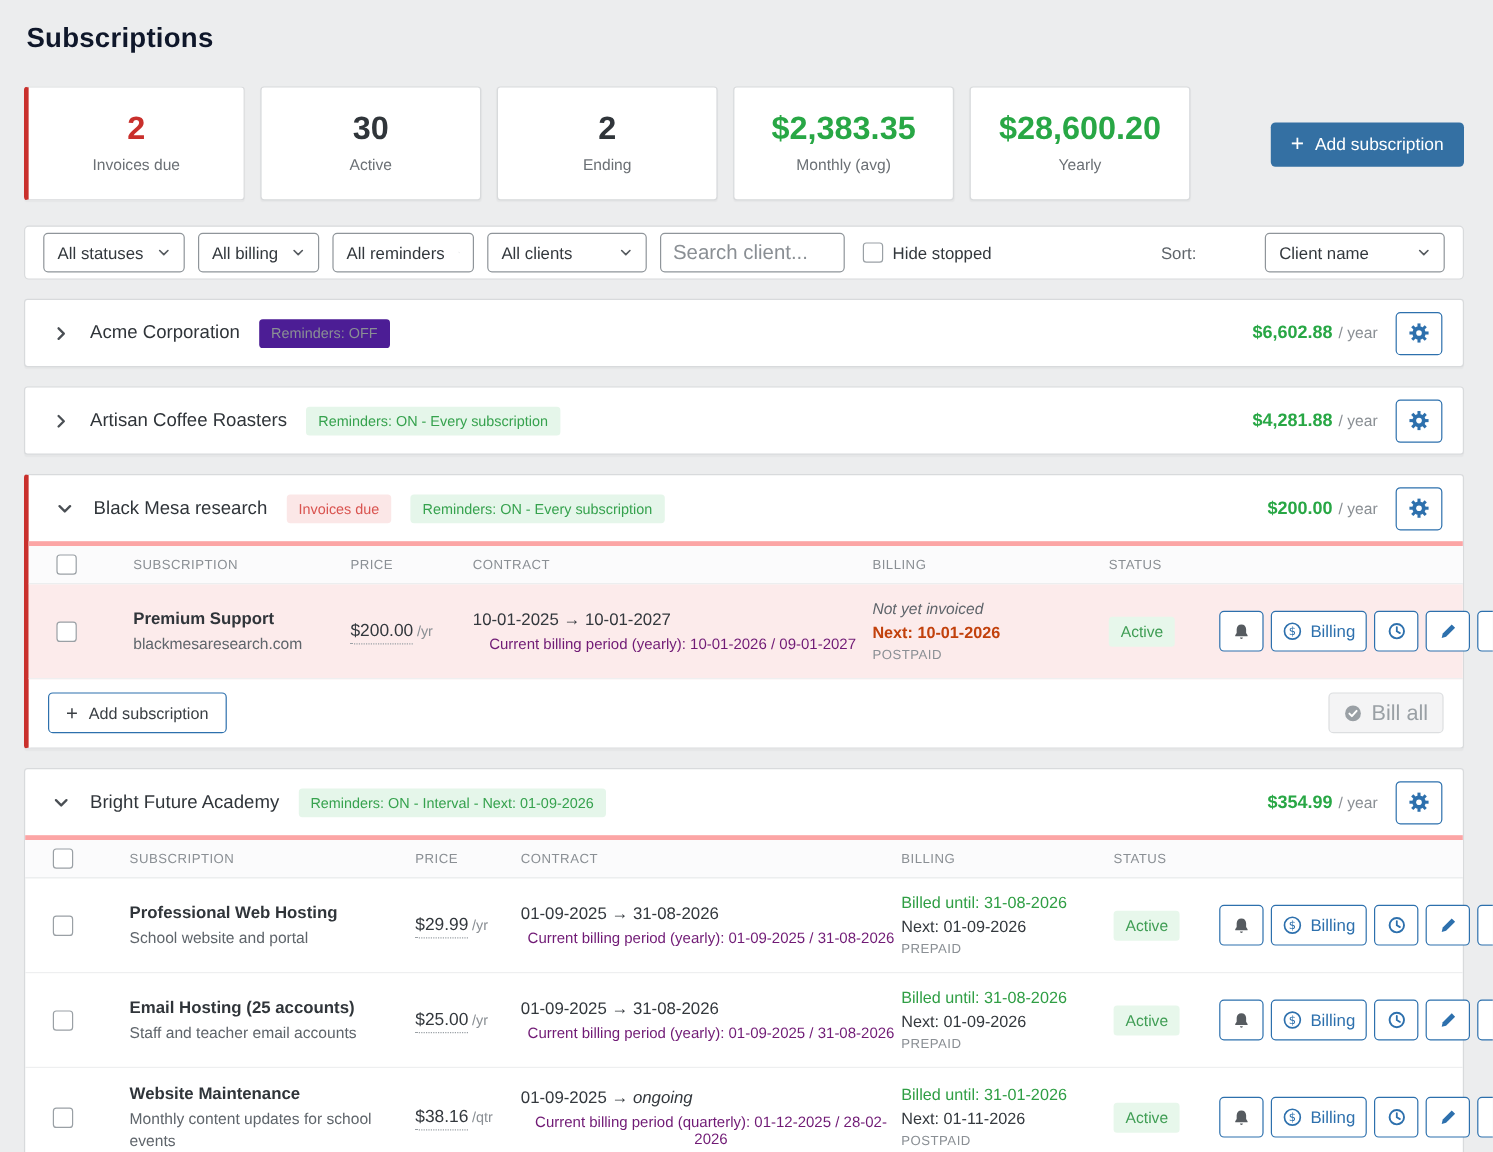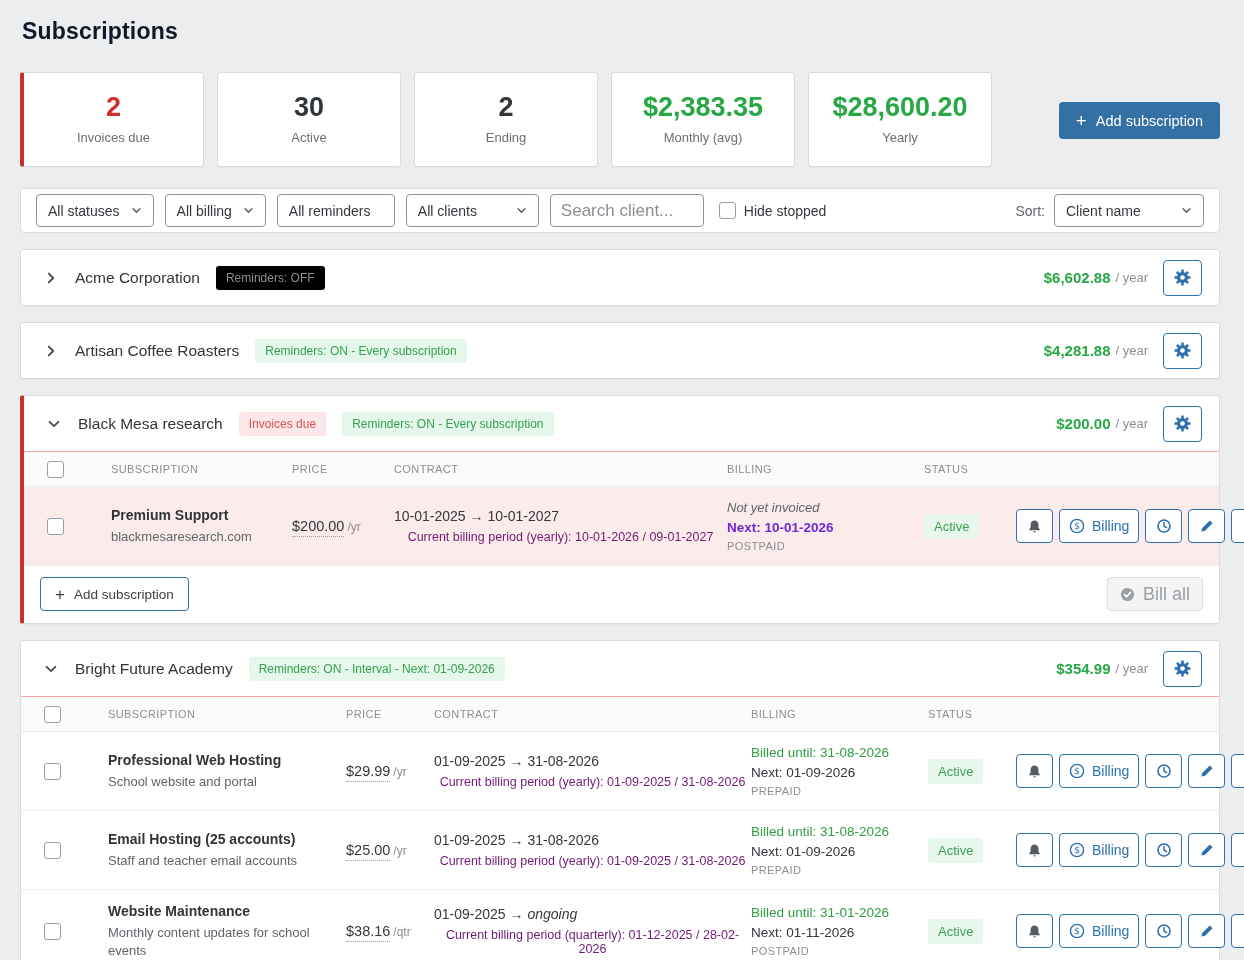--- a/index.html
+++ b/index.html
@@ -34,76 +34,76 @@
   
   .filter-bar {
     margin-top:21px; background:#fff; border:1px solid #d8dadc; border-radius:4px;
     padding:0 15px; display:flex; align-items:center; gap:11px; height:45px;
   }
   .select {
     border:1px solid #8f959a; border-radius:4px; height:33px; display:inline-flex; align-items:center;
     padding:0 11px; font-size:14px; color:#33383d; gap:11px; background:#fff; cursor:pointer; white-space:nowrap;
   }
   .select.wide { width:133px; justify-content:space-between; }
-  .select.sortsel { width:150px; justify-content:space-between; }
+  .select.sortsel { width:150px; justify-content:space-between;margin-left:48px; }
   .search-input {
     height:33px; border:1px solid #8f959a; border-radius:4px; padding:0 10px; width:154px;
     font-size:17px; font-family:inherit; color:#33383d;
   }
   .search-input::placeholder { color:#8a8f94; }
   .hide-stopped { display:flex; align-items:center; gap:8px; font-size:14px; color:#33383d; margin-left:4px; cursor:pointer; }
   .sort-area { margin-left:auto; display:flex; align-items:center; gap:9px; }
   .sort-label { font-size:14px; color:#5f656b; }
   .checkbox {
     display:inline-block; width:17px; height:17px; border:1px solid #9aa0a5; border-radius:3px; background:#fff; flex:none;
   }
 
   
   .panel { background:#fff; border:1px solid #d8dadc; border-radius:3px; margin-top:16px; box-shadow:0 1px 1px rgba(0,0,0,.03); }
   .panel.alert { border-left:4px solid #c9302c; }
   .panel-header { height:55px; display:flex; align-items:center; padding:0 17px 0 21px; }
   .chev-btn { background:none; border:none; cursor:pointer; width:18px; height:18px; display:flex; align-items:center; justify-content:center; padding:0; }
   .client-name { font-weight:400; font-size:15.5px; color:#30353a; margin-left:15px; }
   .badge { margin-left:16px; font-size:12px; padding:5px 10px; border-radius:3px; white-space:nowrap; }
-  .badge.gray  { background:#000000; color:#8a8f94; }
+  .badge.gray  { background:#4c1d95; color:#8a8f94; }
   .badge.green { background:#e5f6ea; color:#36a24e; }
   .badge.red   { background:#fbe7e7; color:#d9534f; }
   .header-right { margin-left:auto; display:flex; align-items:center; }
   .client-price { color:#28a745; font-weight:700; font-size:15px; }
   .per { color:#8a8f94; font-size:13px; font-weight:400; margin-left:5px; }
   .gear-btn {
     width:39px; height:36px; border:1px solid #2d70ad; border-radius:4px; background:#fff;
     display:flex; align-items:center; justify-content:center; margin-left:15px; cursor:pointer;
   }
 
   
   .panel-bm  { --cols: 87px 181px 102px 333px 197px 92px 1fr; }
   .panel-bfa { --cols: 87px 238px 88px 317px 177px 88px 1fr; }
   .t-head {
     display:grid; grid-template-columns:var(--cols); align-items:center; height:36px;
-    border-top:1px solid #fca5a5; border-bottom:1px solid #e8eaeb; background:#fbfbfc;
+    border-top:4px solid #fca5a5; border-bottom:1px solid #e8eaeb; background:#fbfbfc;
     font-size:11px; color:#8a8f94; letter-spacing:.4px;
   }
   .t-row {
     display:grid; grid-template-columns:var(--cols); align-items:center;
     padding:13px 0; border-bottom:1px solid #eeeff0;
   }
   .t-row.invoice-due { background:#fcebeb; }
   .cell-check { padding-left:23px; display:flex; align-items:center; }
   .sub-name { font-weight:700; font-size:14px; color:#30353a; margin-bottom:5px; }
   .sub-sub  { font-size:13px; color:#5f656b; line-height:1.35; padding-right:18px; }
   .price-val { font-size:14.5px; color:#33383d; border-bottom:1px dotted #9aa0a5; padding-bottom:2px; }
   .unit { color:#8a8f94; font-size:12px; margin-left:3px; }
   .contract-l1 { font-size:14px; color:#33383d; margin-bottom:6px; }
   .contract-l1 .ongoing { font-style:italic; }
   .contract-l2 { font-size:12.5px; color:#701a75;text-align:center; }
   .billing-note  { font-style:italic; color:#5f656b; font-size:13px; margin-bottom:5px; }
   .billing-until { color:#2f9e44; font-size:13.5px; margin-bottom:5px; }
   .billing-next  { font-size:13.5px; color:#33383d; margin-bottom:5px; }
-  .billing-next.red { color:#6d28d9; font-weight:700; }
+  .billing-next.red { color:#c2410c; font-weight:700; }
   .billing-type  { font-size:11px; color:#8a8f94; letter-spacing:.4px; }
   .status-badge { display:inline-block; background:#e7f7eb; color:#3f9d54; font-size:13px; padding:5px 10px; border-radius:3px; }
   .actions { display:flex; justify-content:flex-end; align-items:center; gap:6px; padding-right:16px; }
   .act-btn {
     height:34px; min-width:37px; border:1px solid #2d70ad; background:#fff; border-radius:4px;
     display:flex; align-items:center; justify-content:center; padding:0 9px; gap:7px;
     color:#2d70ad; font-size:14px; cursor:pointer; font-family:inherit;
   }
 
   

